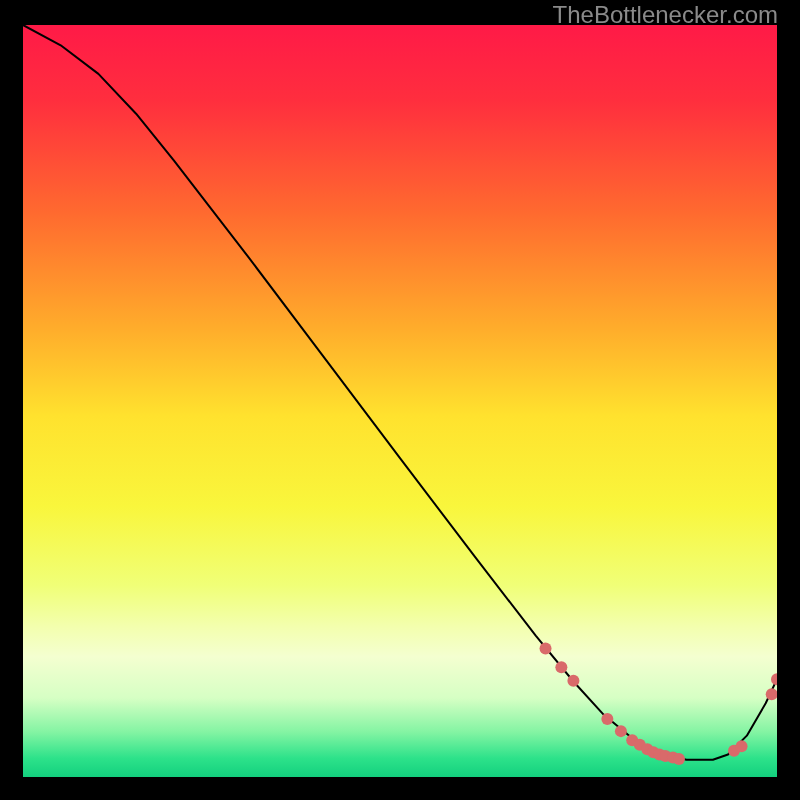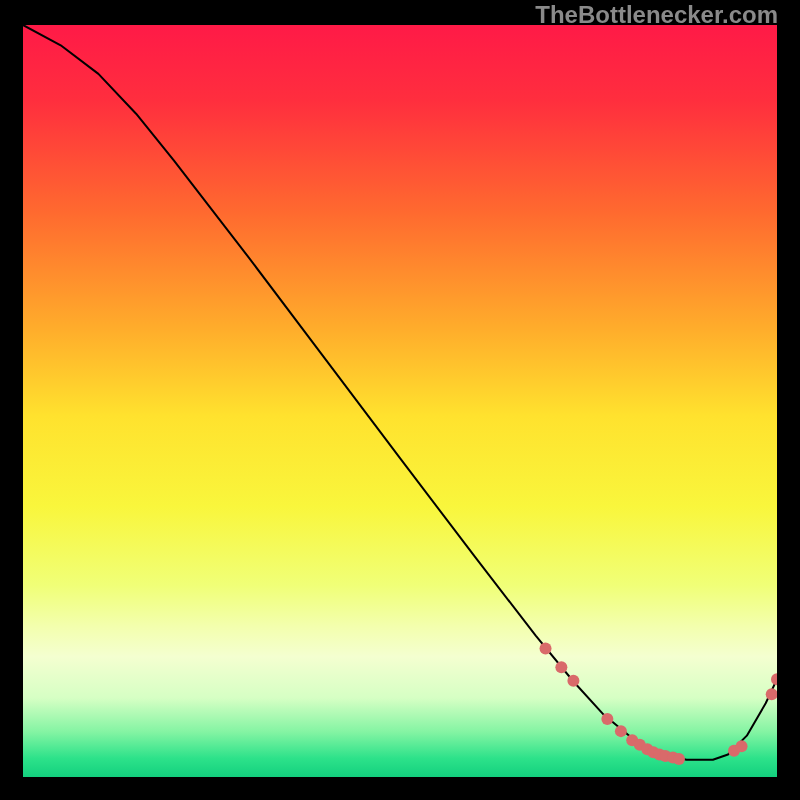--- a/index.html
+++ b/index.html
@@ -23,21 +23,21 @@
     width: 754px;
     height: 752px;
   }
   #watermark {
     position: absolute;
     top: 1px;
     right: 22px;
     color: #8a8a8a;
     font-size: 24px;
     letter-spacing: 0px;
-    font-weight: 700;
+    font-weight: 400;
   }
 </style>
 </head>
 <body>
 
 <div id="root">
   <div id="watermark">TheBottlenecker.com</div>
   <svg id="plot-area" viewBox="0 0 754 752" preserveAspectRatio="none">
     <defs>
       <linearGradient id="bg-grad" x1="0" y1="0" x2="0" y2="1">

